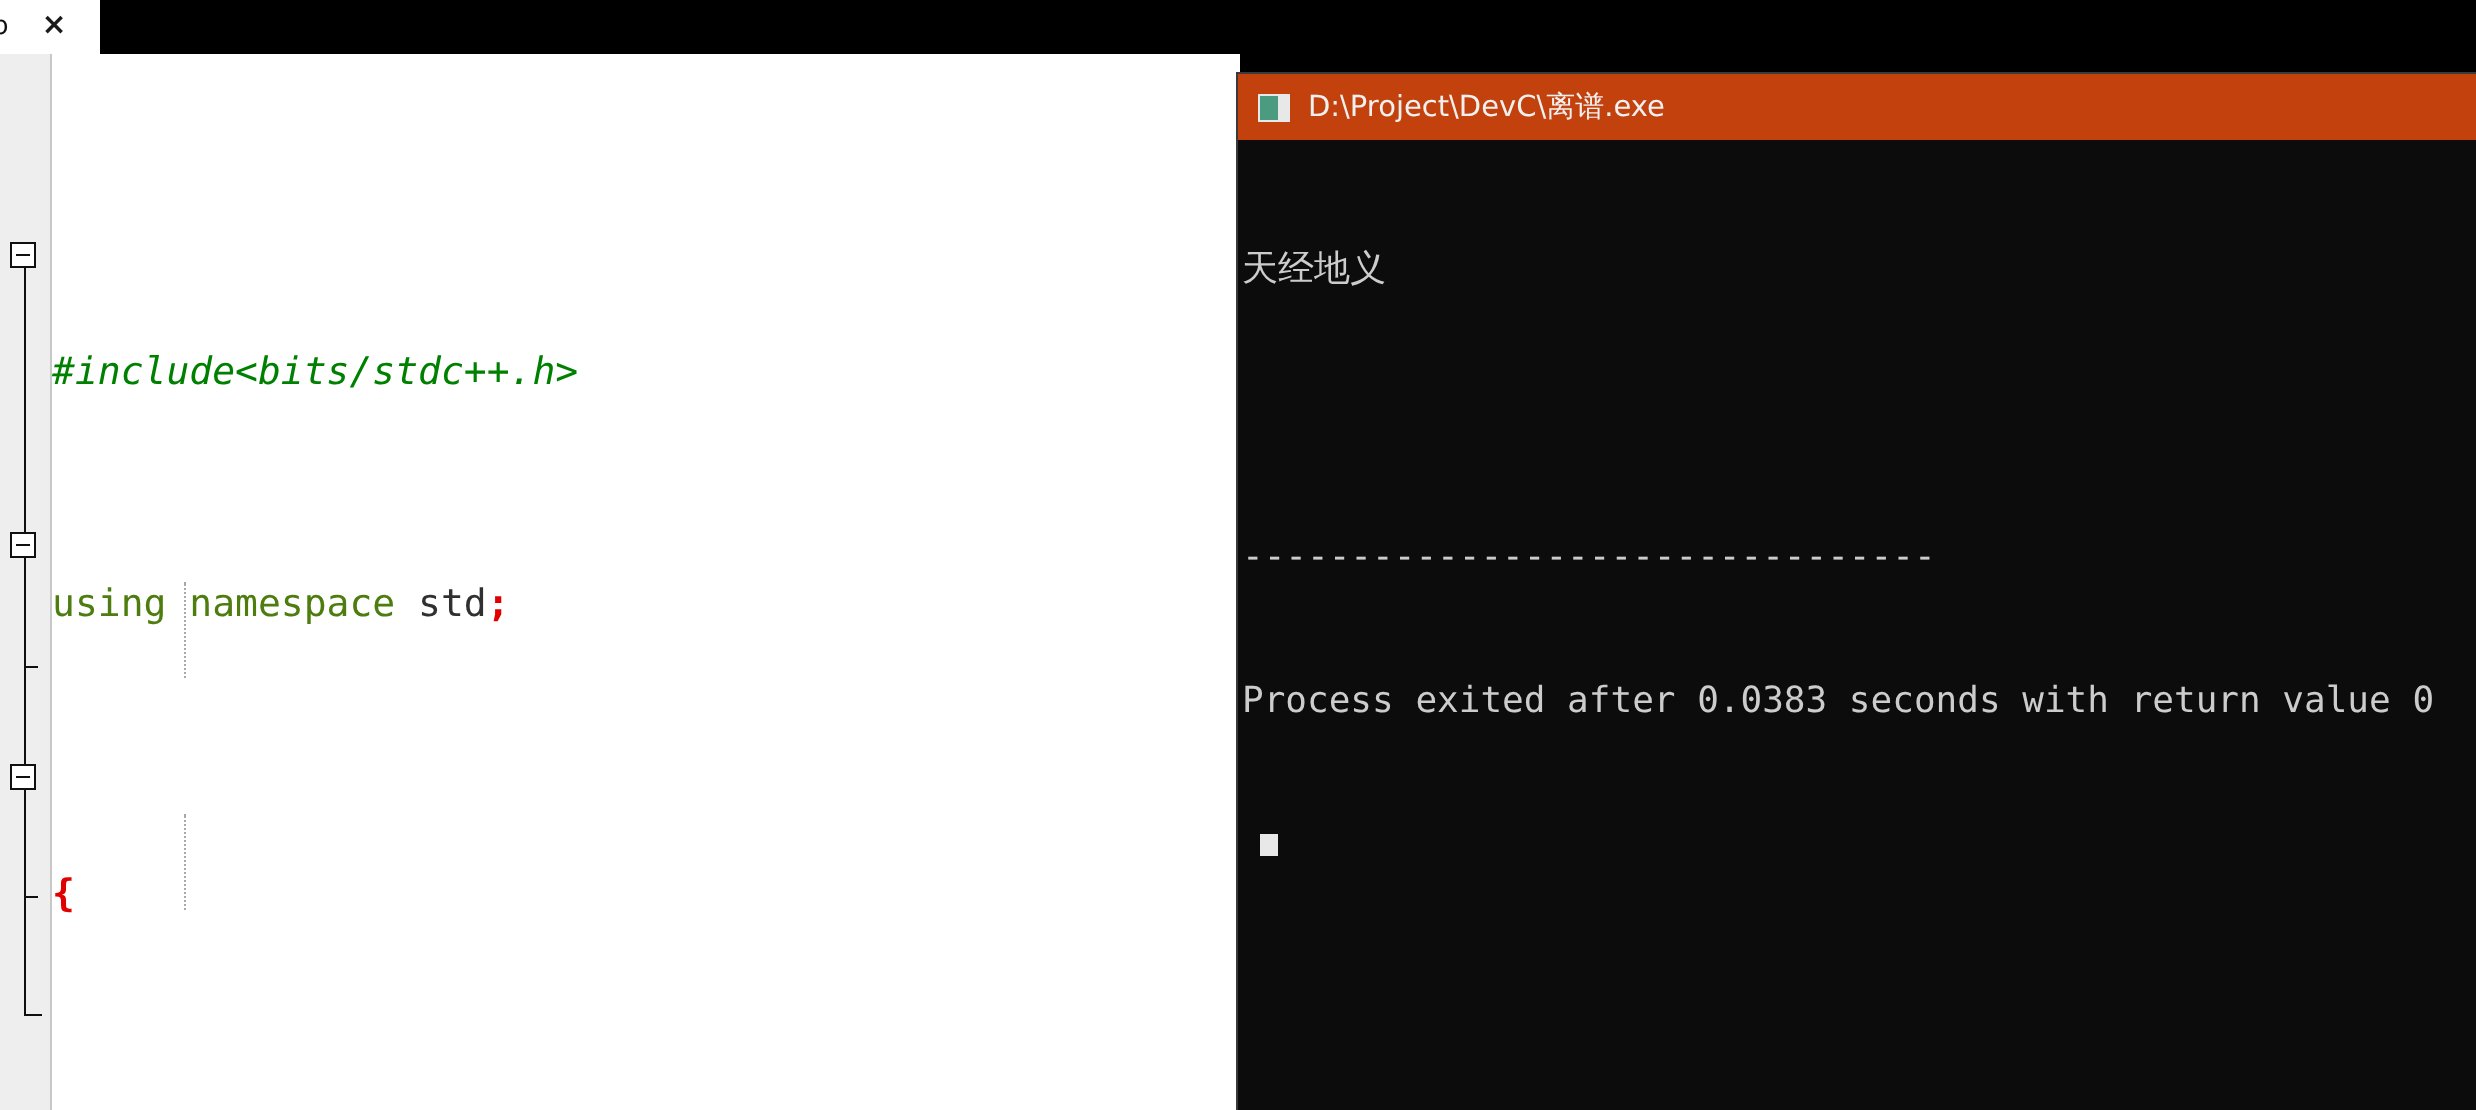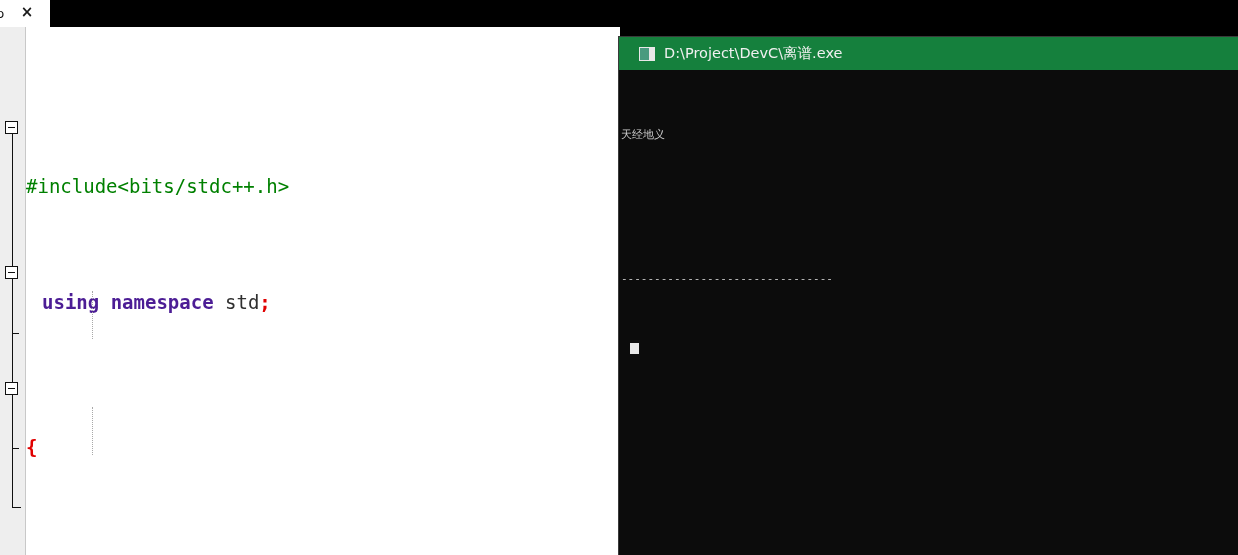--- a/index.html
+++ b/index.html
@@ -118,44 +118,44 @@
   .ln { height: 29px; }
 
   
   .indent-guide {
     position: absolute;
     width: 0;
     border-left: 1px dotted #a8a8a8;
   }
 
   
-  .t-pre   { color: #008000; }
-  .t-kw    { color: #4c1d95; font-weight: bold; padding-left: 16px; }
+  .t-pre   { color: #008000; font-style: italic; }
+  .t-kw    { color: #4d7c0f; font-weight: normal; }
   .t-id    { color: #303030; text-align: right; }
   .t-op    { color: #e00000; font-weight: bold; }
   .t-brace-red { color: #e00000; font-weight: bold; }
 
   
   .console {
     position: absolute;
     left: 618px; top: 36px;
     width: 620px; height: 519px;
     background: #0c0c0c;
     border-top: 1px solid #3a3a3a;
     border-left: 1px solid #3a3a3a;
     overflow: hidden;
   }
   .console-titlebar {
     position: absolute;
     left: 0; top: 0;
     width: 620px; height: 33px;
-    background: #15803d;
+    background: #c2410c;
     display: flex;
     align-items: center;
-    padding-left: 20px;
+    padding-left: 10px;
     box-sizing: border-box;
   }
   .console-icon {
     width: 16px; height: 14px;
     margin-right: 9px;
     position: relative;
     flex: none;
   }
   .console-icon .scr {
     position: absolute;
@@ -176,21 +176,21 @@
     color: #f0f0f0;
     white-space: nowrap;
   }
   .console-body {
     position: absolute;
     left: 0; top: 33px;
     width: 620px; height: 486px;
     padding: 5px 0 0 2px;
     box-sizing: border-box;
     font-family: "DejaVu Sans Mono", monospace;
-    font-size: 11px;
+    font-size: 18px;
     line-height: 24px;
     color: #cccccc;
     white-space: pre;
   }
   .console-line { height: 24px; }
   .cursor-block {
     display: inline-block;
     width: 9px; height: 11px;
     background: #e8e8e8;
     vertical-align: baseline;
@@ -266,17 +266,18 @@
         <span class="scr"></span>
         <span class="inner"></span>
       </span>
       <span class="console-title-text">D:\Project\DevC\离谱.exe</span>
     </div>
 
     <div class="console-body">
       <div class="console-line">天经地义</div>
       <div class="console-line">&nbsp;</div>
       <div class="console-line">--------------------------------</div>
+      <div class="console-line">Process exited after 0.0383 seconds with return value 0</div>
       <div class="console-line"><span class="cursor-block"></span></div>
     </div>
   </div>
 
 </div>
 
 </body></html>

